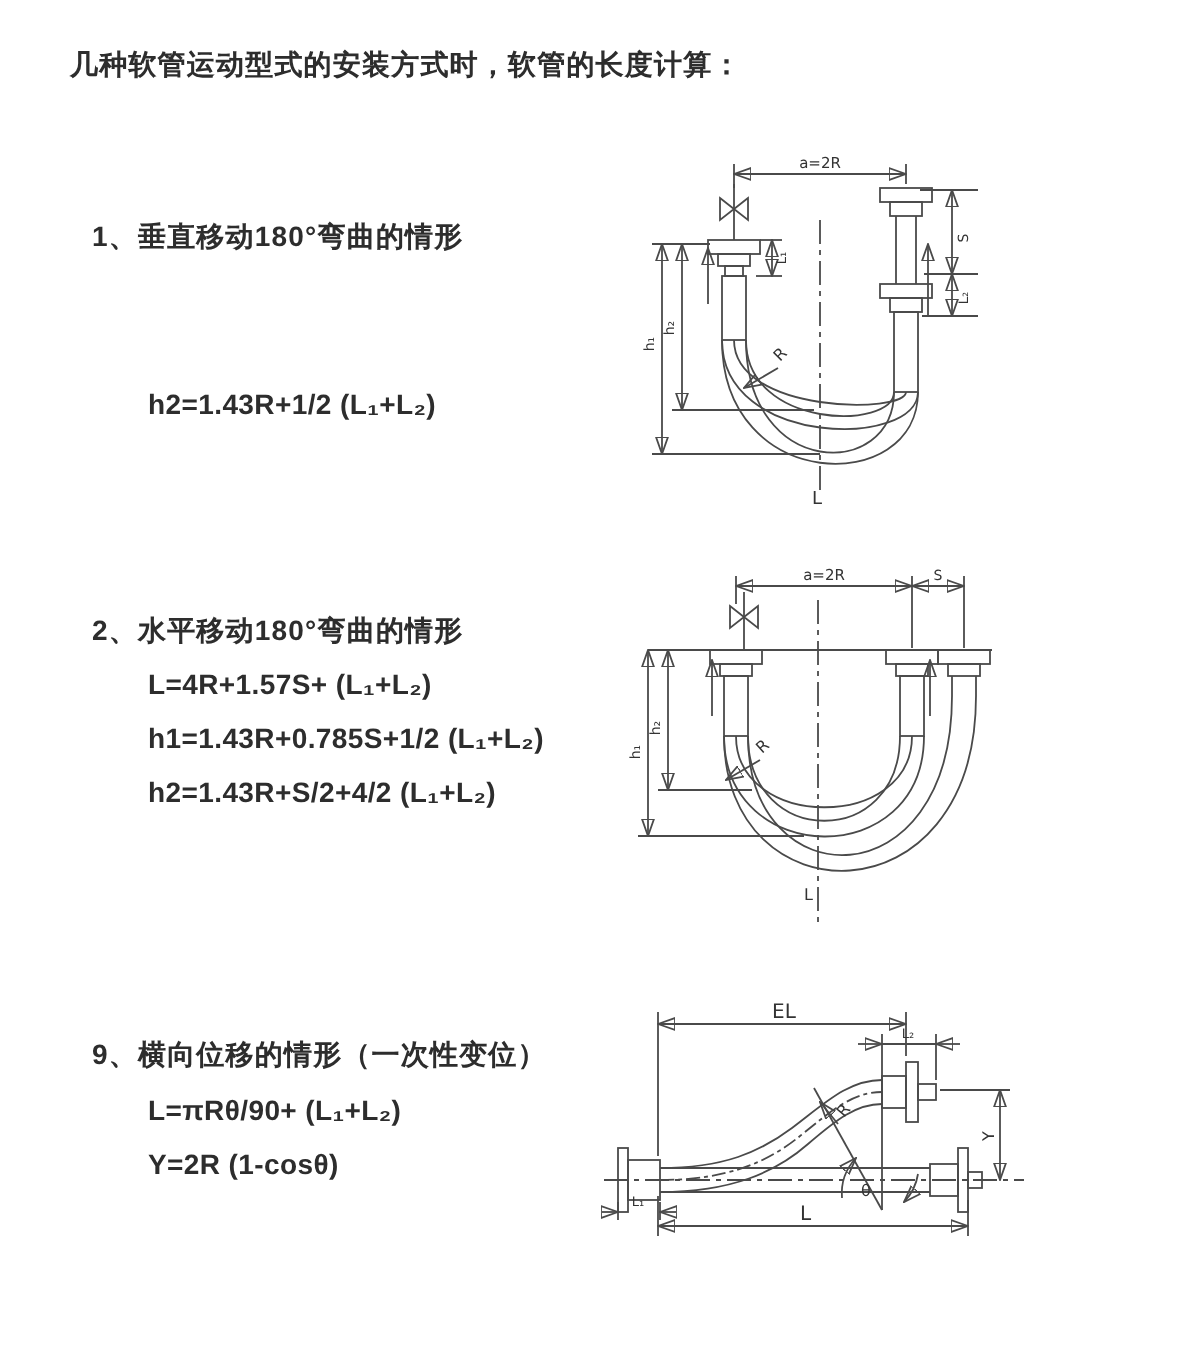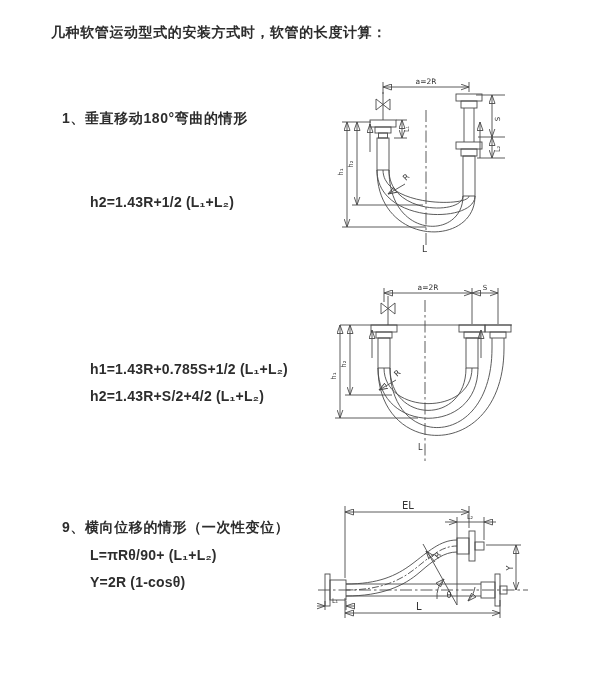--- a/index.html
+++ b/index.html
@@ -1,18 +1,18 @@
 <!DOCTYPE html>
 <html><head>
 <meta charset="utf-8">
 <style>
   html,body{margin:0;padding:0;}
   body{width:600px;height:675px;background:#ffffff;position:relative;overflow:hidden;
        font-family:"Liberation Sans","DejaVu Sans",sans-serif;color:#2d2d2d;}
-  .page{position:absolute;left:16px;top:0;width:552px;height:675px;background:#fff;}
+  .page{position:absolute;left:0;top:0;width:552px;height:675px;background:#fff;}
   .t{position:absolute;white-space:nowrap;}
   .title{font-size:14px;font-weight:bold;letter-spacing:.6px;}
   .heading{font-size:14px;font-weight:bold;letter-spacing:.6px;}
   .formula{font-size:14px;font-weight:bold;letter-spacing:.2px;}
   svg.dwg{position:absolute;overflow:visible;}
   .dwg line,.dwg path,.dwg rect{stroke:#4a4a4a;stroke-width:.9;fill:none;stroke-linecap:butt;}
   .dwg text{fill:#333;stroke:none;font-family:"DejaVu Sans",sans-serif;}
   .cl{stroke-dasharray:12 3 2.5 3;stroke-width:.7;}
   .cl2{stroke-dasharray:7 2 2 2;stroke-width:.7;}
   .thin{stroke-width:.6;}
@@ -20,20 +20,22 @@
 </head>
 <body>
 
 <div class="page">
 
   <div class="t title" style="left:35px;top:24px">几种软管运动型式的安装方式时，软管的长度计算：</div>
 
   <div class="t heading" style="left:46px;top:110px">1、垂直移动180°弯曲的情形</div>
   <div class="t formula" style="left:74px;top:194px">h2=1.43R+1/2 (L₁+L₂)</div>
 
+  <div class="t heading" style="left:46px;top:307px">2、水平移动180°弯曲的情形</div>
+  <div class="t formula" style="left:74px;top:334px">L=4R+1.57S+ (L₁+L₂)</div>
   <div class="t formula" style="left:74px;top:361px">h1=1.43R+0.785S+1/2 (L₁+L₂)</div>
   <div class="t formula" style="left:74px;top:388px">h2=1.43R+S/2+4/2 (L₁+L₂)</div>
 
   <div class="t heading" style="left:46px;top:519px">9、横向位移的情形（一次性变位）</div>
   <div class="t formula" style="left:74px;top:547px">L=πRθ/90+ (L₁+L₂)</div>
   <div class="t formula" style="left:74px;top:574px">Y=2R (1-cosθ)</div>
 
   <svg class="dwg" style="left:310px;top:72px" width="285" height="185" viewBox="0 0 285 185">
     <defs>
       <marker id="aA" markerWidth="9" markerHeight="7" refX="8.5" refY="3.5" orient="auto-start-reverse" markerUnits="userSpaceOnUse">

